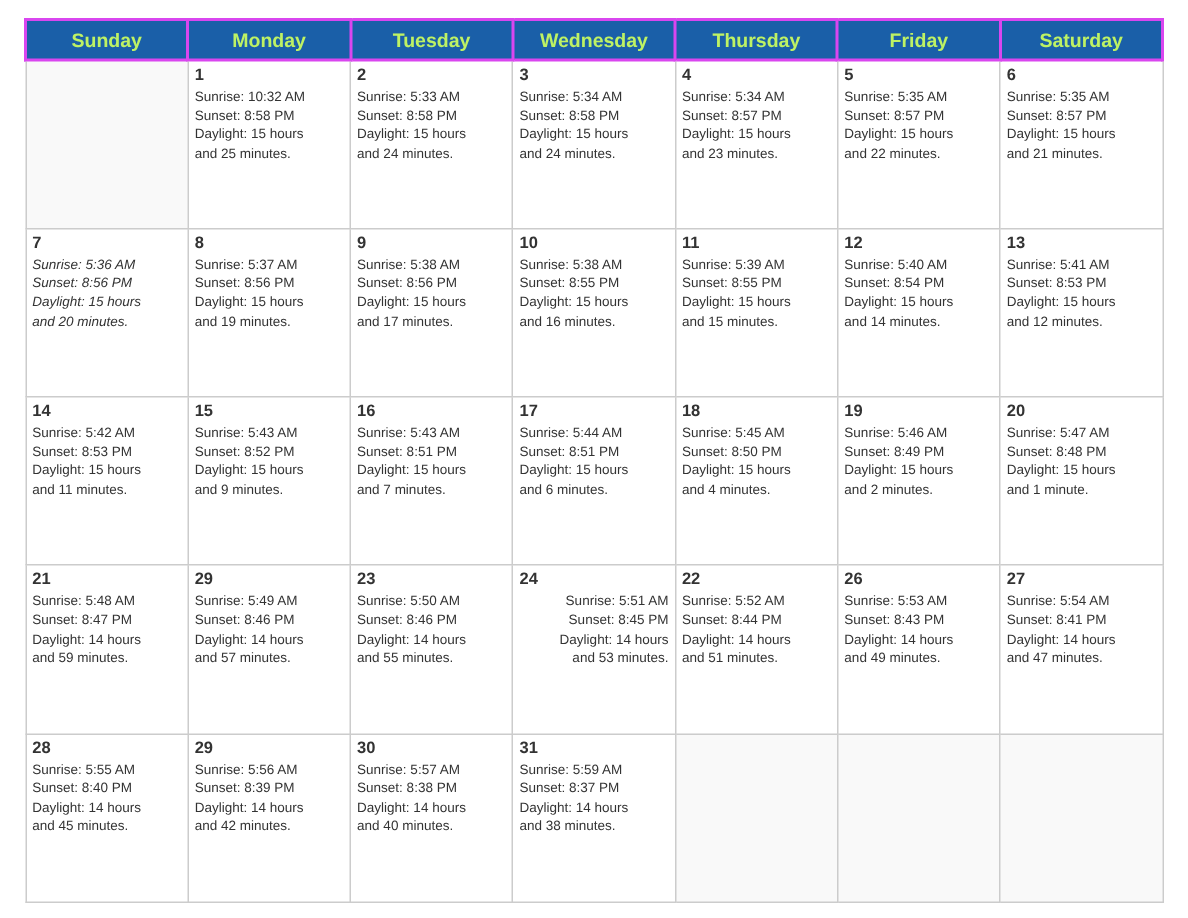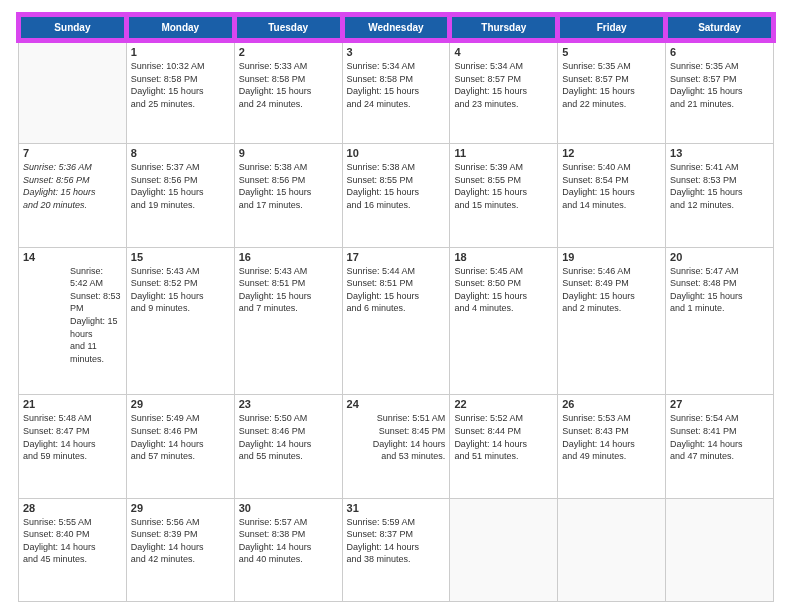--- a/index.html
+++ b/index.html
@@ -44,25 +44,25 @@
     }
     .calendar {
       flex: 1;
       border: 1px solid #ccc;
       border-collapse: collapse;
       width: 100%;
       table-layout: fixed;
     }
     .calendar th {
       background-color: #1a5fa8;
-      color: #ffffff;
+      color: #bef264;
       text-align: center;
       padding: 5px 2px;
-      font-size: 10px;
-      border: 5px solid #d946ef;
+      font-size: 13px;
+      border: 2px solid #d946ef;
       font-weight: bold;
     }
     .calendar td {
       border: 1px solid #ccc;
       vertical-align: top;
       padding: 3px 4px;
       font-size: 9.5px;
       color: #333;
       height: 85px;
     }
@@ -191,21 +191,21 @@
             <span class="day-number">13</span>
             <div class="day-info" style="white-space: pre-line;">Sunrise: 5:41 AM
 Sunset: 8:53 PM
 Daylight: 15 hours
 and 12 minutes.</div>
           </td>
         </tr>
         <tr>
           <td>
             <span class="day-number">14</span>
-            <div class="day-info" style="white-space: pre-line; margin-left: 47px;">Sunrise: 5:42 AM
+            <div class="day-info" style="white-space: pre-line;">Sunrise: 5:42 AM
 Sunset: 8:53 PM
 Daylight: 15 hours
 and 11 minutes.</div>
           </td>
           <td>
             <span class="day-number">15</span>
             <div class="day-info" style="white-space: pre-line;">Sunrise: 5:43 AM
 Sunset: 8:52 PM
 Daylight: 15 hours
 and 9 minutes.</div>

